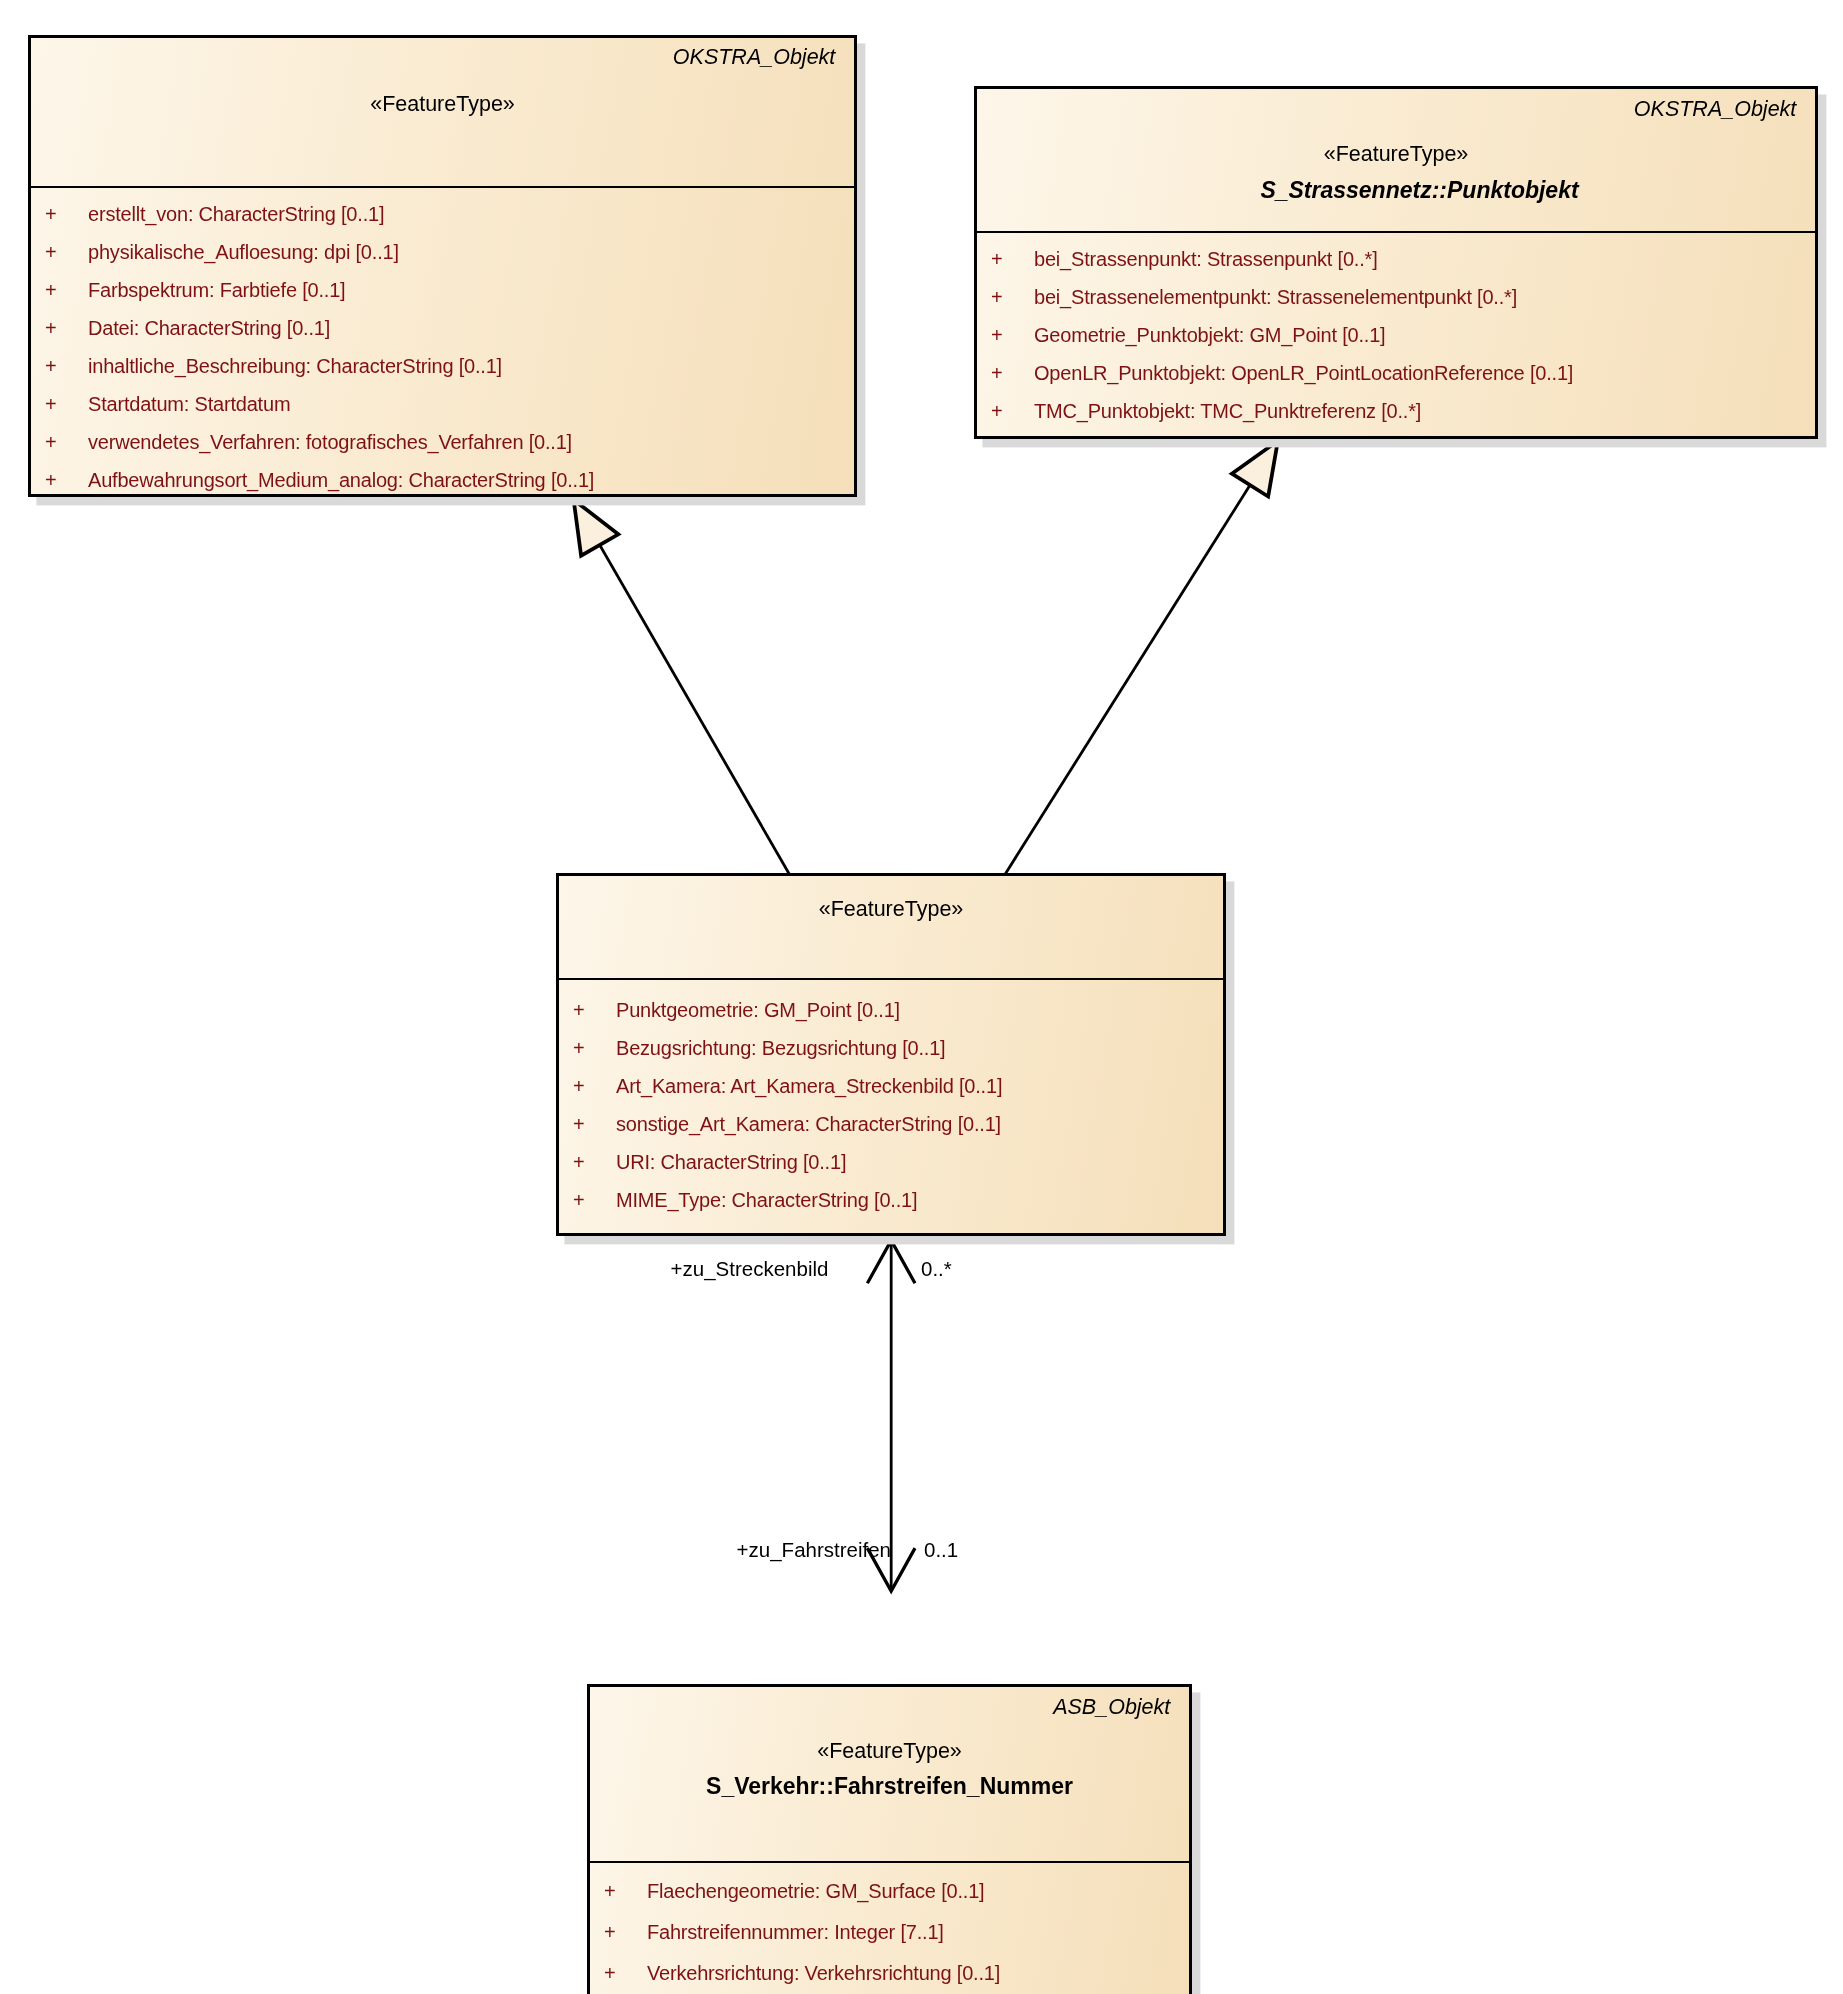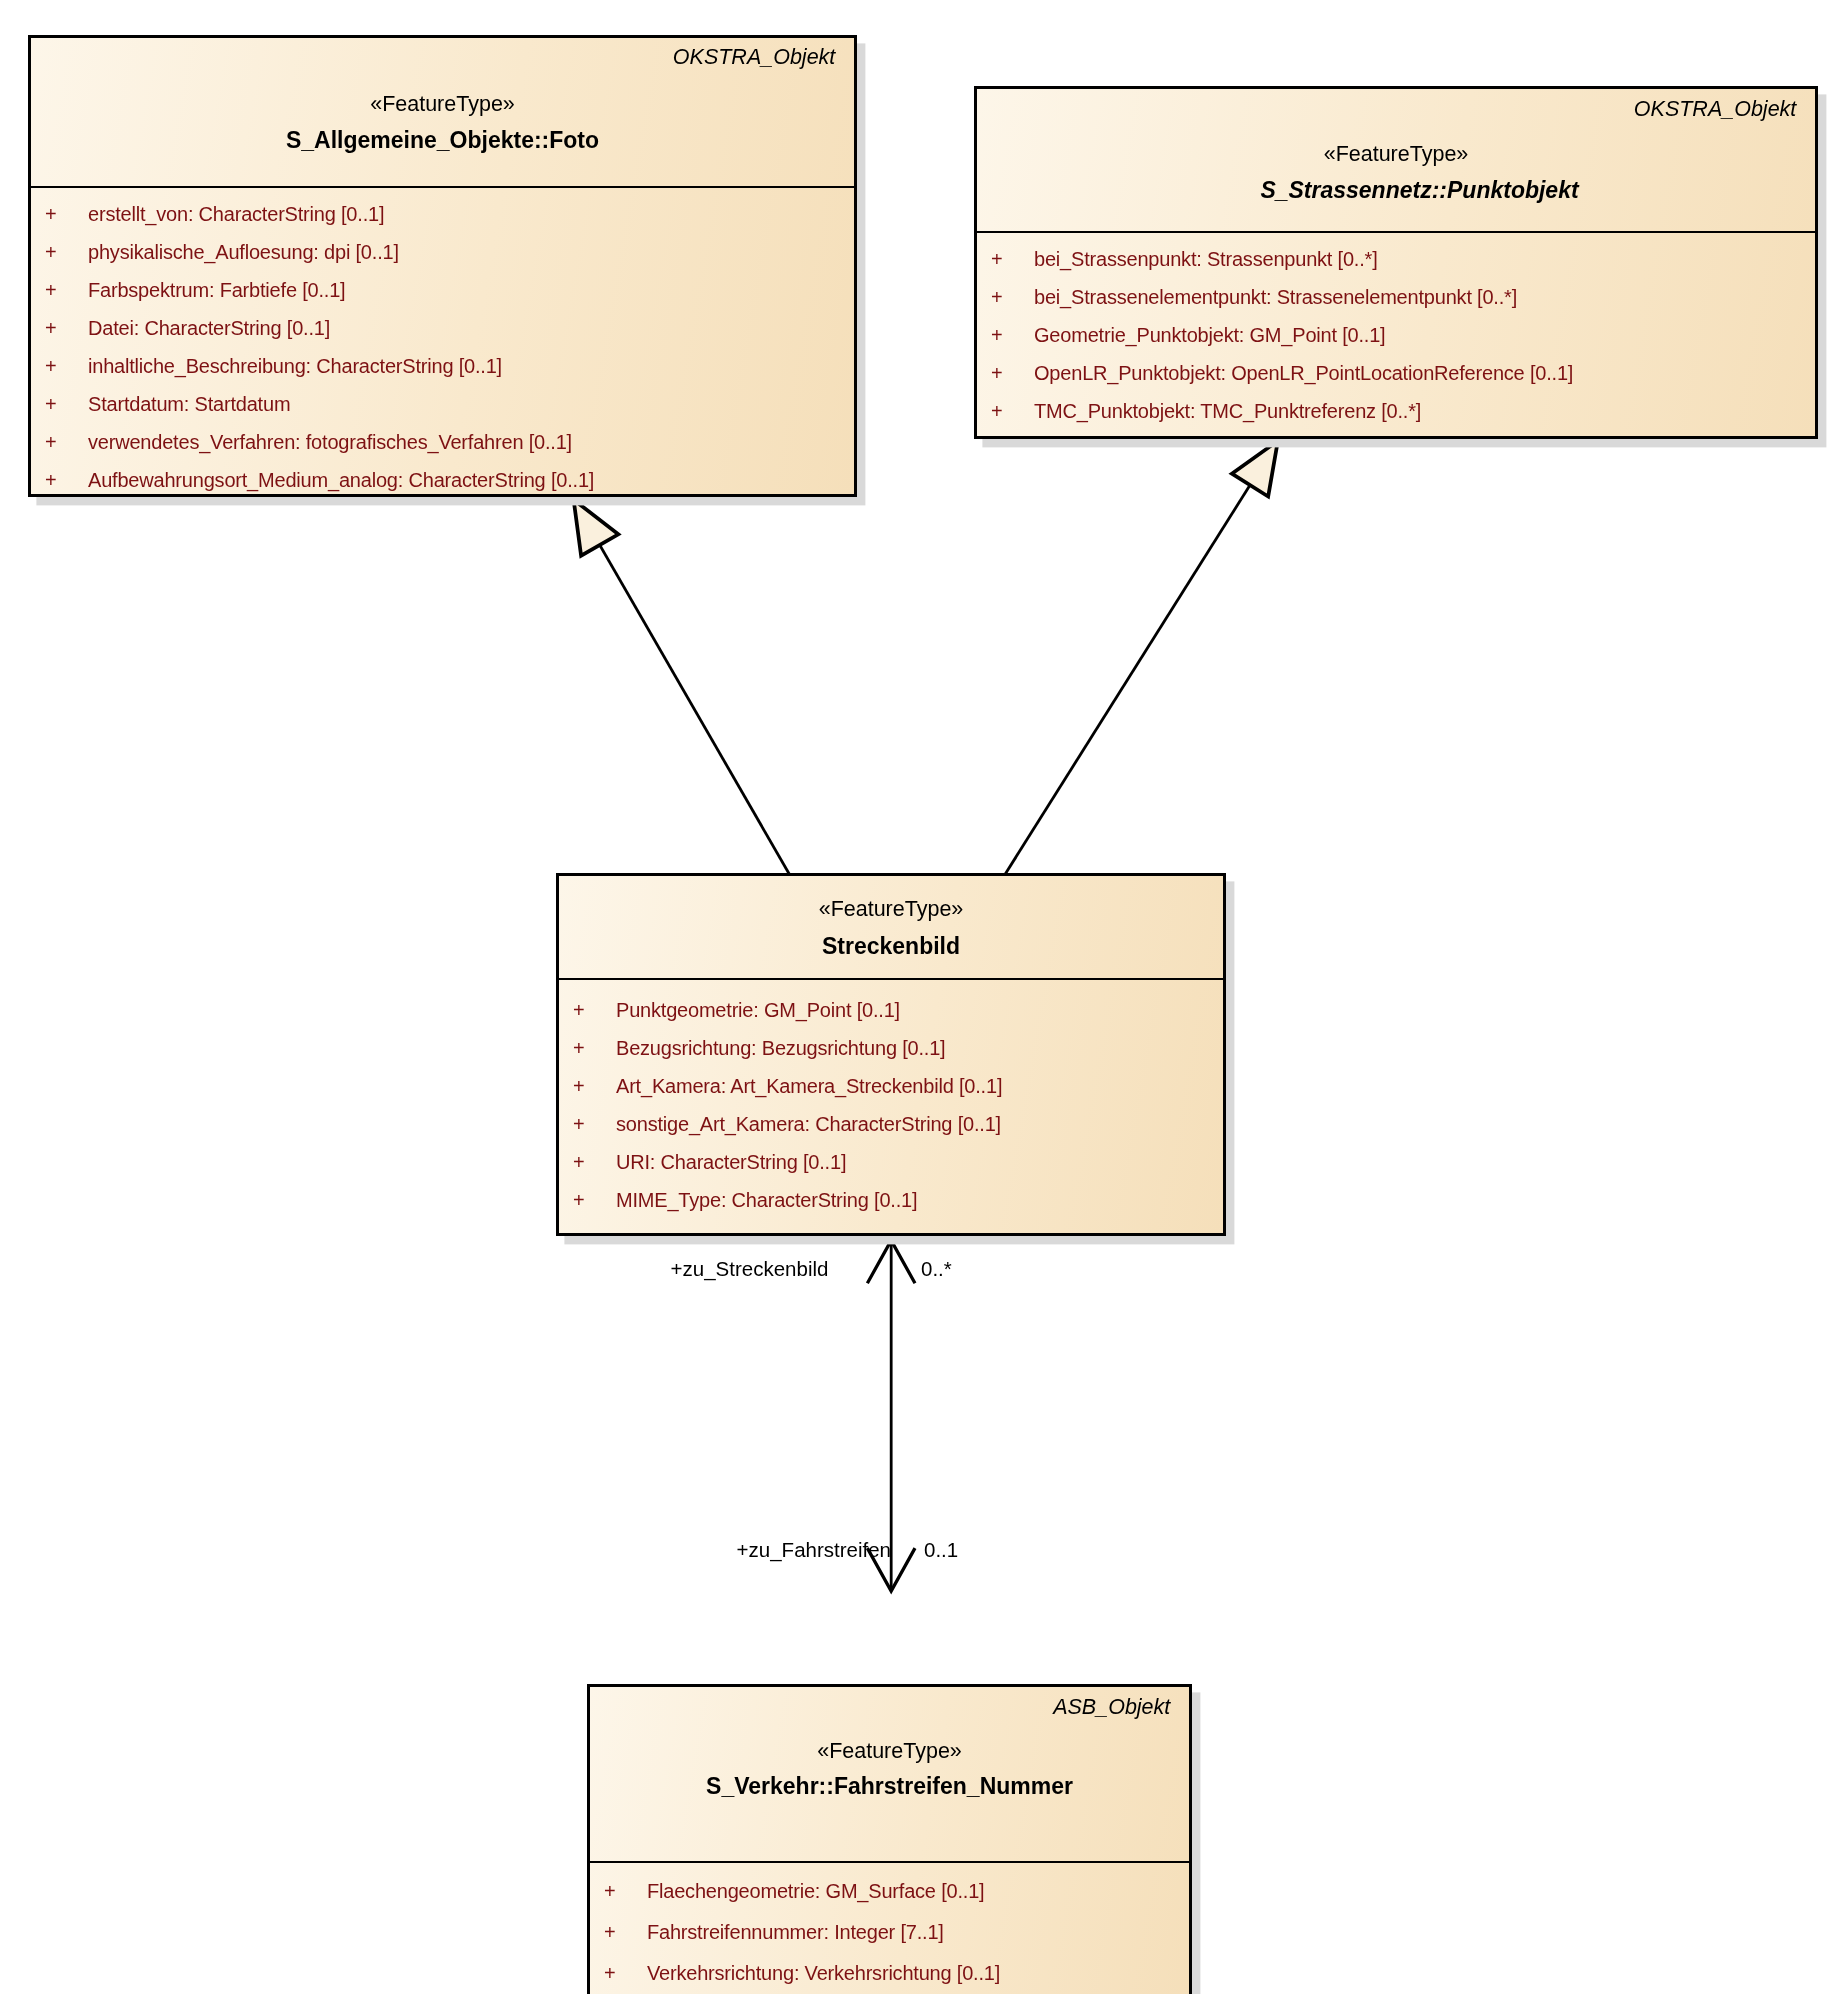--- a/index.html
+++ b/index.html
@@ -133,21 +133,20 @@
     <line x1="1908" y1="3030" x2="1908" y2="3407" stroke="#000000" stroke-width="6" marker-end="url(#open-arr)"></line>
   </svg>
 
   <div class="uml-class" id="box-foto">
     <div class="box-header">
       <div class="tags">
 
       <div class="tag">OKSTRA_Objekt</div>
         </div>
       <div class="stereotype">«FeatureType»</div>
-      <div class="class-name">S_Allgemeine_Objekte::Foto</div>
     </div>
     <div class="box-attrs">
 
         <div class="attr-row">
           <span class="vis">+</span>
           <span class="attr-text">erstellt_von: CharacterString [0..1]</span>
         </div>
 
         <div class="attr-row">
           <span class="vis">+</span>
@@ -220,21 +219,20 @@
         <div class="attr-row">
           <span class="vis">+</span>
           <span class="attr-text">TMC_Punktobjekt: TMC_Punktreferenz [0..*]</span>
         </div>
       </div>
   </div>
 
   <div class="uml-class" id="box-streckenbild">
     <div class="box-header">
       <div class="stereotype">«FeatureType»</div>
-      <div class="class-name">Streckenbild</div>
     </div>
     <div class="box-attrs">
 
         <div class="attr-row">
           <span class="vis">+</span>
           <span class="attr-text">Punktgeometrie: GM_Point [0..1]</span>
         </div>
 
         <div class="attr-row">
           <span class="vis">+</span>

